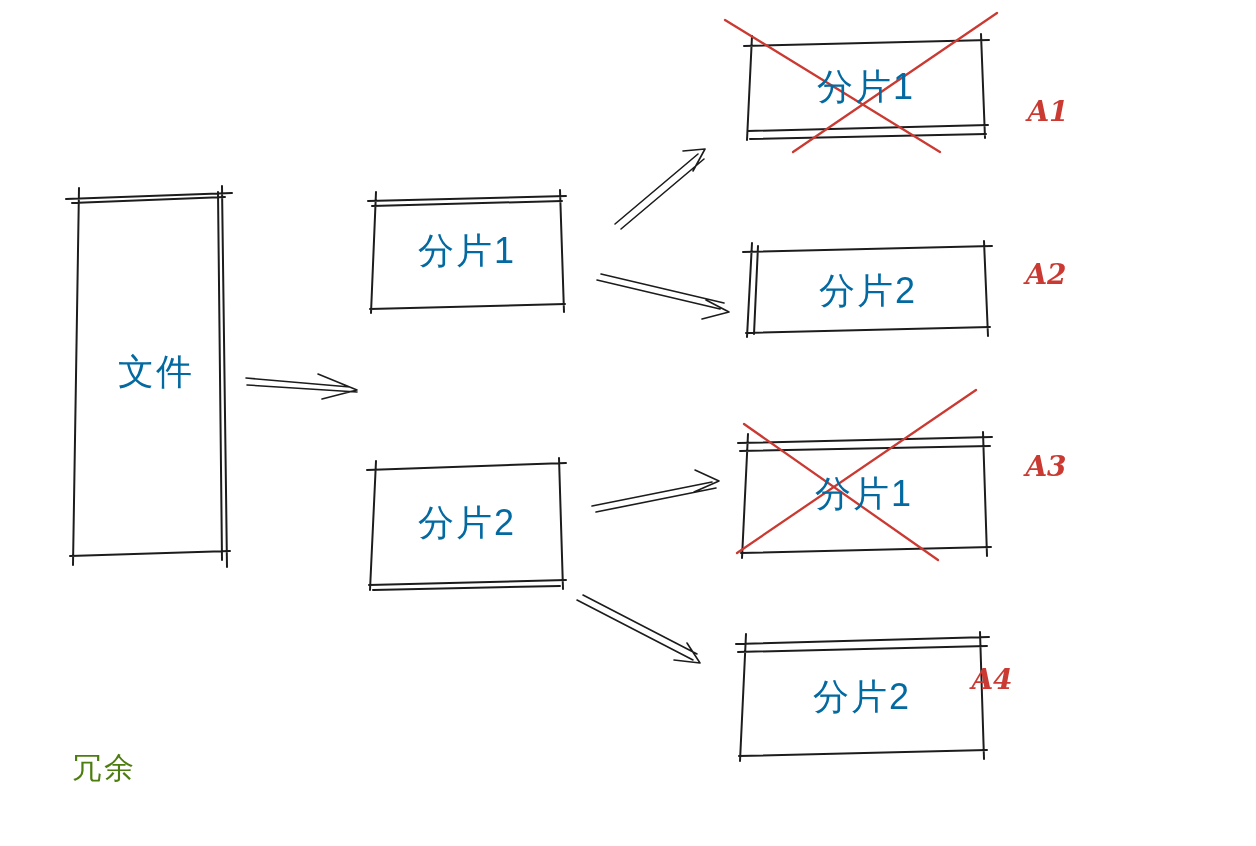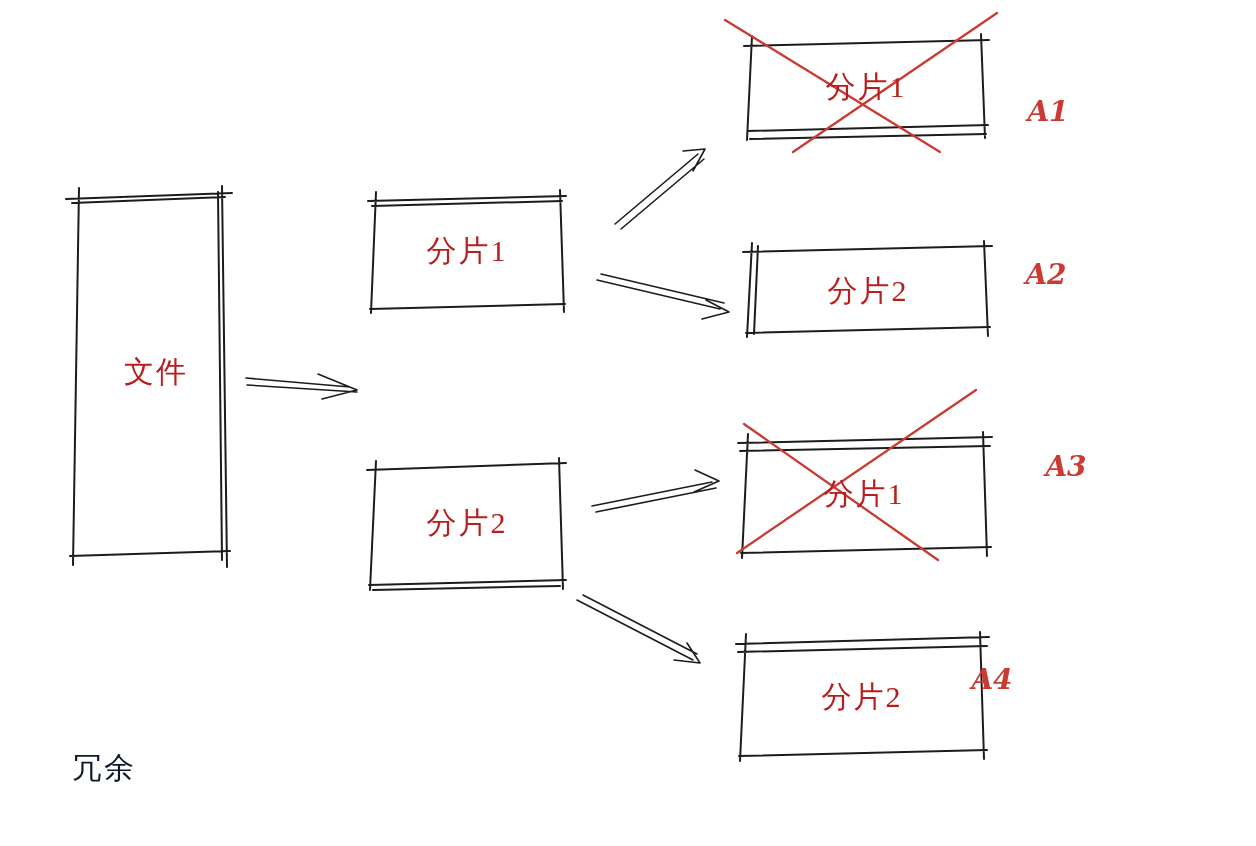--- a/index.html
+++ b/index.html
@@ -35,39 +35,39 @@
   }
   .red-stroke {
     fill: none;
     stroke: #cb3a32;
     stroke-width: 2.3;
     stroke-linecap: round;
   }
   .cn-label {
     position: absolute;
     transform: translate(-50%, -50%);
-    color: #b91c1c;
-    font-size: 30px;
+    color: #0369a1;
+    font-size: 36px;
     letter-spacing: 2px;
     white-space: nowrap;
-    font-family: Liberation Serif, serif;
+    font-family: Liberation Sans, sans-serif;
   }
   .node-label {
     position: absolute;
     transform: translate(-50%, -50%);
     color: #cb3a32;
     font-size: 28px;
     font-style: italic;
     font-weight: 600;
     font-family: "DejaVu Serif", serif;
     white-space: nowrap;
   }
   .caption-label {
     position: absolute;
-    color: #0f172a;
+    color: #4d7c0f;
     font-size: 30px;
     letter-spacing: 2px;
     font-family: "DejaVu Sans", sans-serif;
   }
 </style>
 </head>
 <body>
 
 <div id="stage">
 
@@ -159,19 +159,19 @@
   <div class="cn-label" style="left:868px; top:291px;">分片2</div>
 
   <div class="cn-label" style="left:864px; top:494px;">分片1</div>
 
   <div class="cn-label" style="left:862px; top:697px;">分片2</div>
 
   <div class="node-label" style="left:1048px; top:63px;margin-top:48px;">A1</div>
 
   <div class="node-label" style="left:1046px; top:274px;font-style:italic;">A2</div>
 
-  <div class="node-label" style="left:1046px; top:466px;margin-left:20px;">A3</div>
+  <div class="node-label" style="left:1046px; top:466px;">A3</div>
 
   <div class="node-label" style="left:992px; top:679px;">A4</div>
 
   <div class="caption-label" style="left:72px; top:748px;">冗余</div>
 
 </div>
 
 </body></html>

